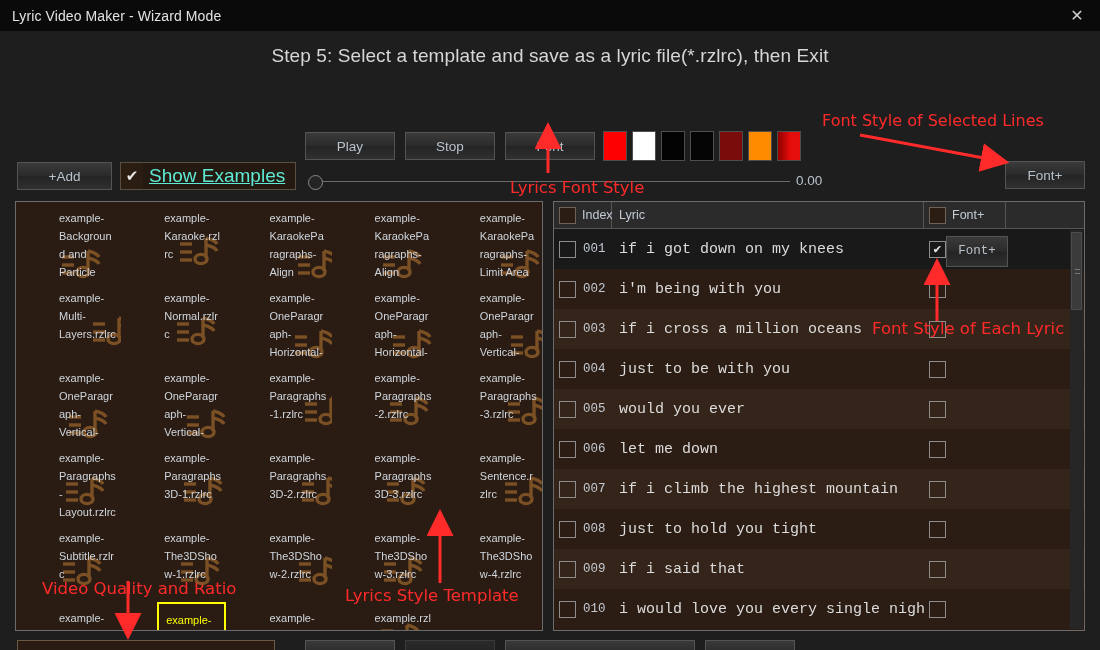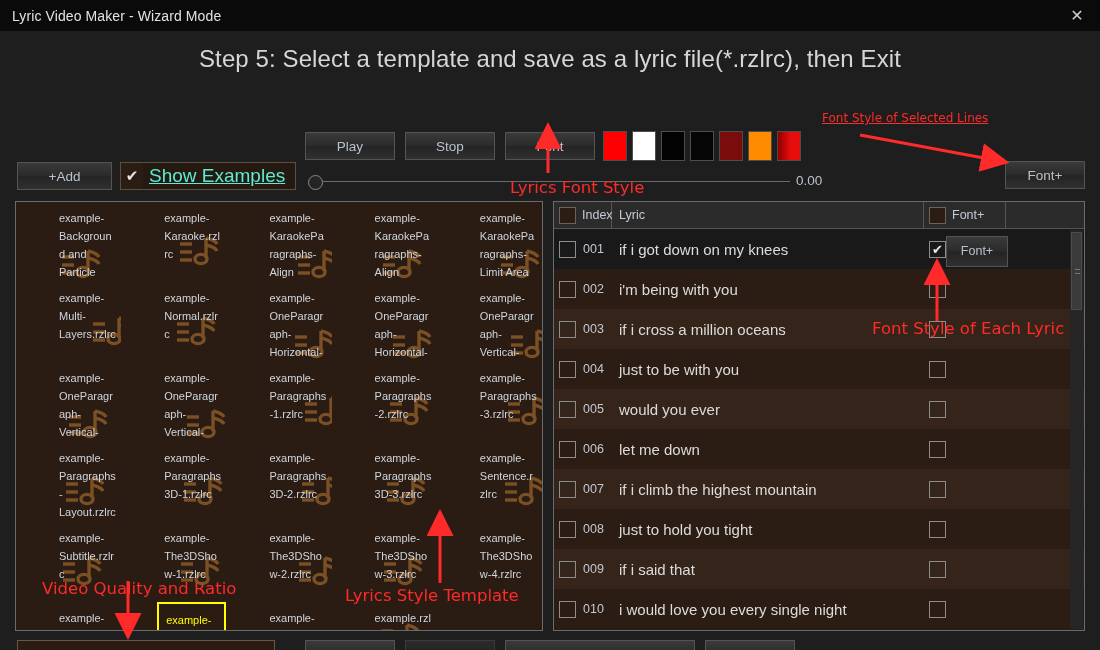--- a/index.html
+++ b/index.html
@@ -19,21 +19,21 @@
   #closebtn {
     position:absolute; right:0; top:0; width:46px; height:31px;
     display:flex; align-items:center; justify-content:center;
     color:#cfcfcf; font-size:16px; line-height:1; cursor:pointer;
   }
   
   #app { position:absolute; top:31px; left:0; right:0; bottom:0; background:#1e1e1e; }
 
   #steptitle {
     position:absolute; top:14px; left:0; width:1100px; text-align:center;
-    font-size:24px; color:#d6d6d6; letter-spacing:.1px;
+    font-size:19px; color:#d6d6d6; letter-spacing:.1px;
   }
 
   
   .btn {
     background:linear-gradient(180deg,#3a3a3a 0%,#2b2b2b 48%,#242424 52%,#303030 100%);
     border:1px solid #545454; color:#b9c2cb; font-size:13.5px;
     display:flex; align-items:center; justify-content:center; cursor:pointer;
     text-align:center;
   }
   .btn.disabled { color:#6a6a6a; border-color:#3a3a3a;
@@ -76,42 +76,42 @@
   .tpl { position:relative; height:80px; padding:6px 5px 0 7px; cursor:pointer; overflow:hidden;margin-left:36px; }
   .tpl .name { font-size:11px; line-height:13.5px; color:#cfd6de; position:relative; z-index:2;
     word-break:break-word; }
   .tpl .note { position:absolute; z-index:1; opacity:.85; pointer-events:none; }
   .tpl.sel { border:2px solid #ffff00; }
   .tpl.sel .name { color:#ffff00; }
 
   
   .anno { position:absolute; color:#ff2a2a; font-size:16.5px; white-space:nowrap;
           font-family:"DejaVu Sans", sans-serif; }
-  #anno-sel-lines { left:822px; top:80px; font-size:12px;text-decoration:underline;}
+  #anno-sel-lines { left:822px; top:80px; font-size:16px;}
   #anno-lyrics-fs { left:497px; top:147px;margin-left:13px; }
   #anno-each-lyric{ left:872px; top:288px; }
   #anno-video-q   { left:42px; top:548px; }
   #anno-tpl       { left:345px; top:555px; }
   svg.arrow { position:absolute; overflow:visible; pointer-events:none; }
 
   
   #lyricPanel {
     position:absolute; left:553px; top:170px; width:532px; height:430px;
     background:#2b1d14; border:1px solid #6b6b6b; overflow:hidden;
   }
   #lyrHeader { display:flex; height:27px; background:#2b2b2b;
     border-bottom:1px solid #555; font-size:12.5px; color:#c4ccd6; }
   #lyrHeader .hc { display:flex; align-items:center; height:100%; }
   .hc-chk { width:58px; padding-left:5px; border-right:1px solid #555; }
   .hc-lyric { flex:1; padding-left:7px; border-right:1px solid #555; }
   .hc-font { width:82px; padding-left:5px; border-right:1px solid #555; }
   .hc-end  { width:78px; }
   .boxdark { width:17px; height:17px; background:#2b1d12; border:1px solid #6d6158; flex:none; }
 
-  .lrow { display:flex; align-items:center; height:40px; font-size:15px; color:#dcdcdc; }
+  .lrow { display:flex; align-items:center; height:40px; font-size:15px; color:#dcdcdc;font-family:Liberation Mono, monospace; }
   .lrow.odd  { background:#191919; }
   .lrow.even { background:#2b1d14; }
   .lrow.alt  { background:#352419; }
   .lrow .c-chk { width:58px; display:flex; align-items:center; gap:7px; padding-left:5px;}
   .lrow .idx { font-size:12.5px; color:#c3c9d2; }
   .lrow .c-lyric { flex:1; padding-left:7px; white-space:nowrap; overflow:hidden; }
   .lrow .c-font { width:82px; display:flex; align-items:center; padding-left:5px; position:relative;}
   .lrow .c-end  { width:78px; }
   .chkbox { width:17px; height:17px; border:1px solid #8d8d8d; background:transparent;
     display:flex; align-items:center; justify-content:center; font-size:13px; color:#e8e8e8;

